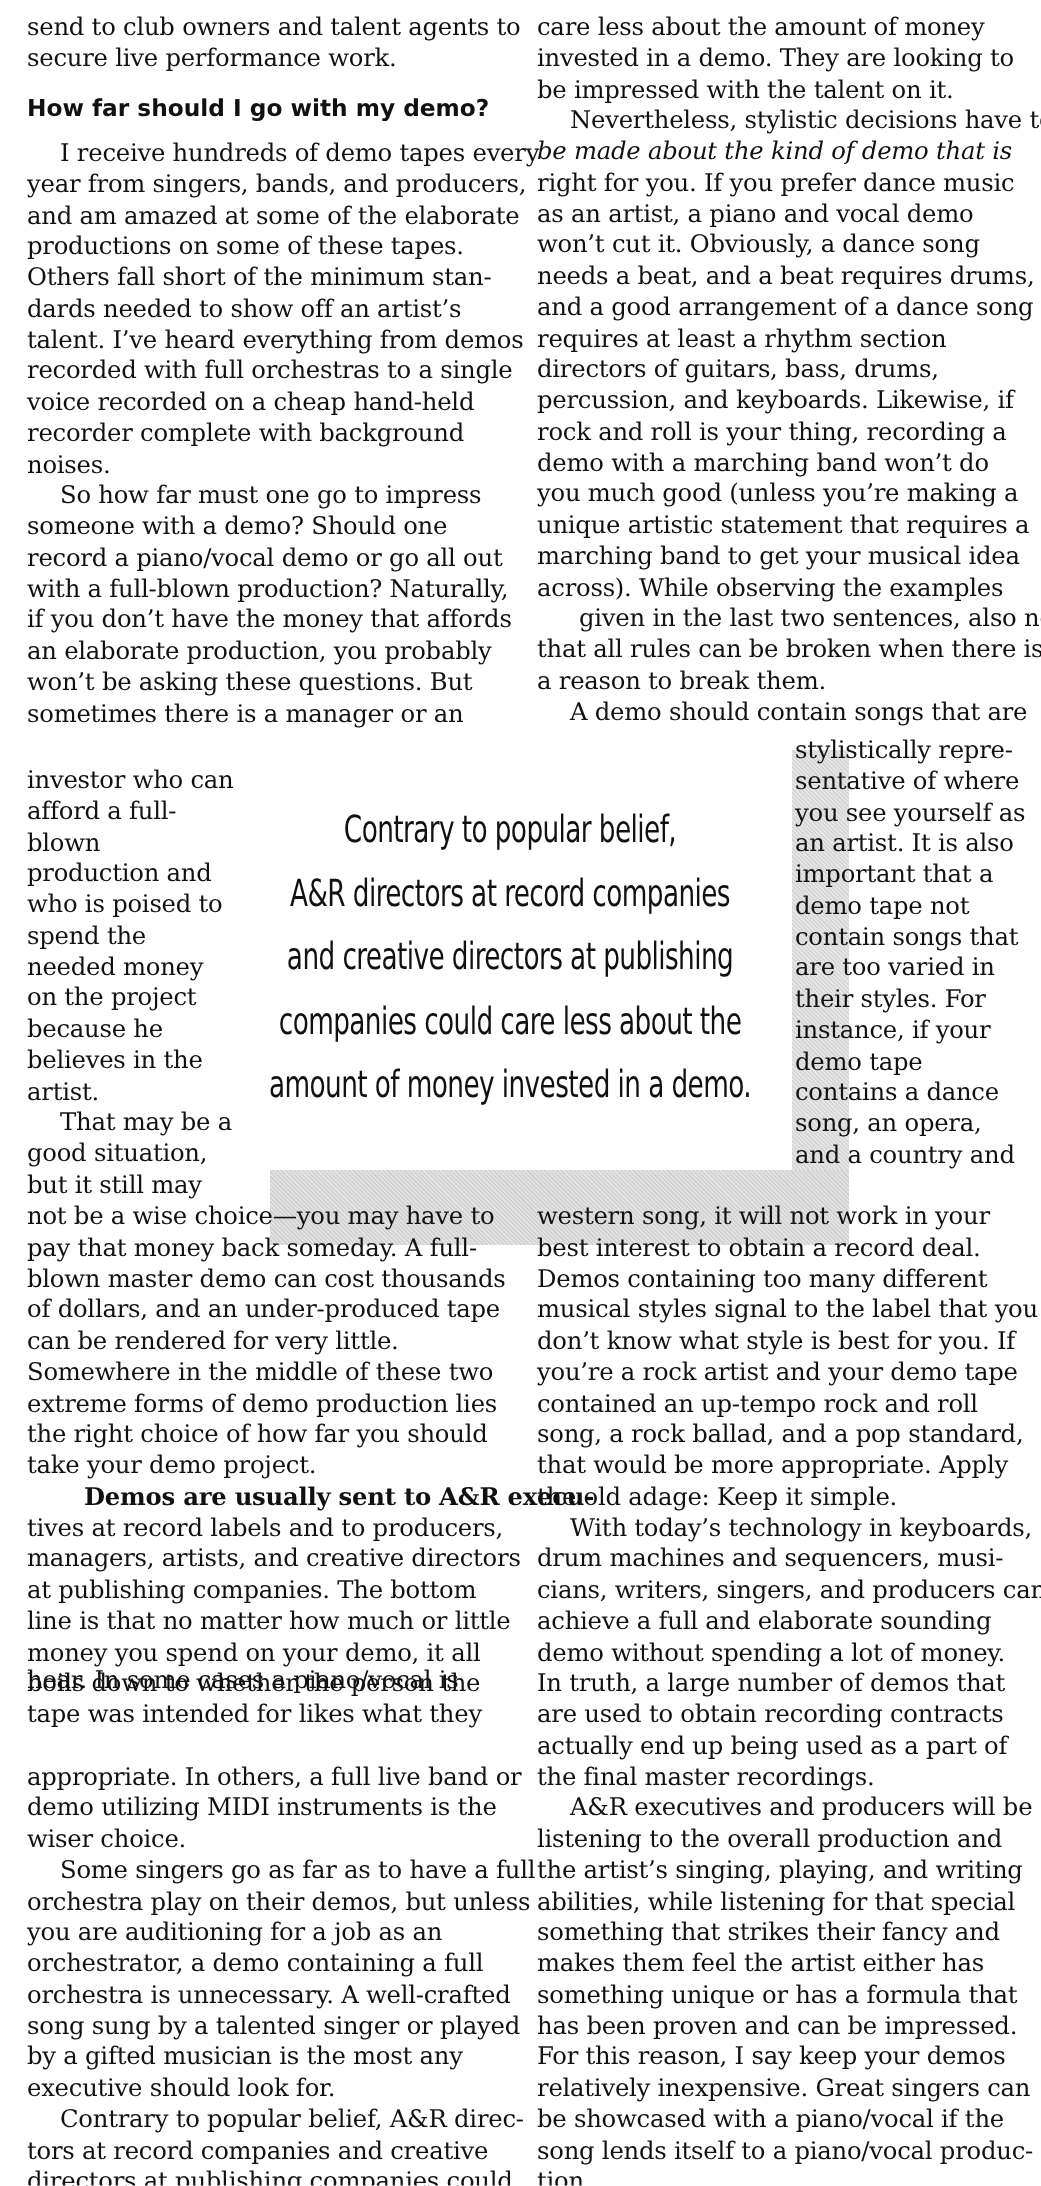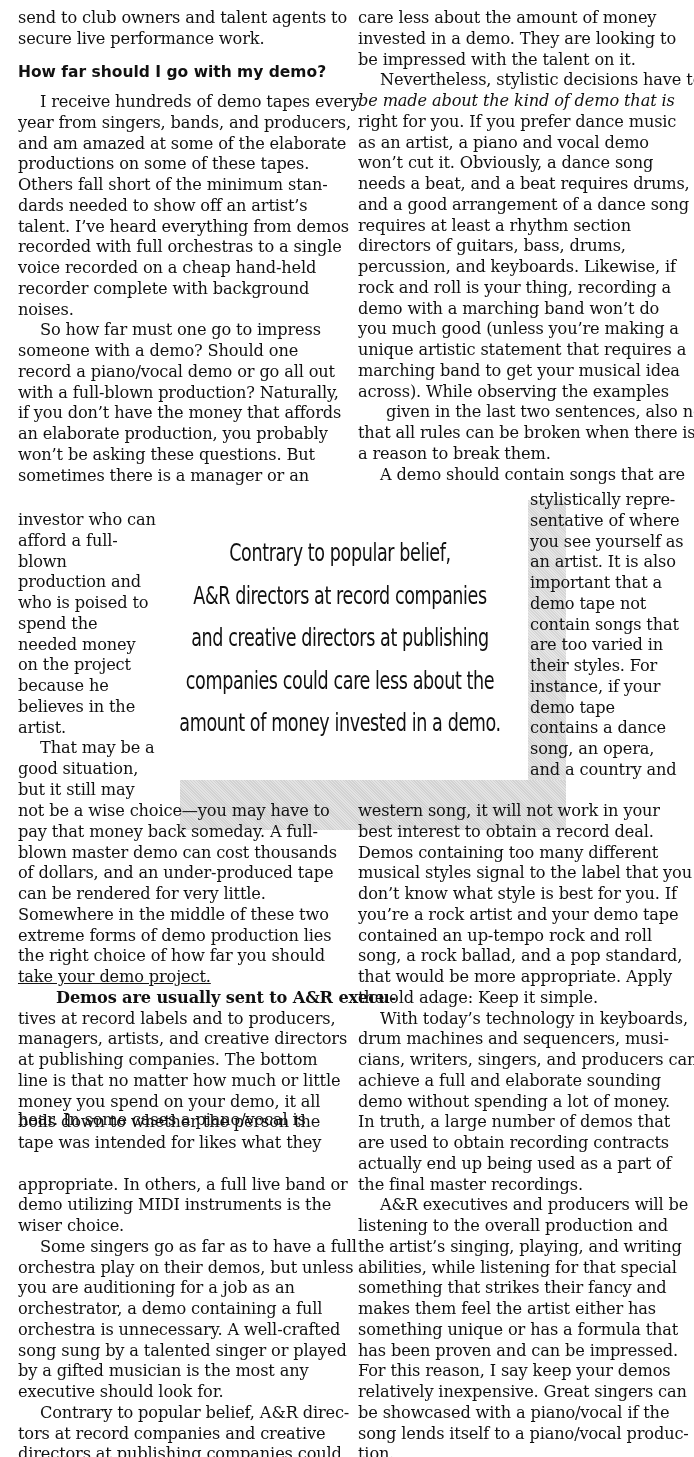--- a/index.html
+++ b/index.html
@@ -57,21 +57,21 @@
     <div class="line" style="left: 18px; top: 759px;">good situation,</div>
     <div class="line" style="left: 18px; top: 779.75px;">but it still may</div>
     <div class="line" style="left: 18px; top: 801px;">not be a wise choice—you may have to</div>
     <div class="line" style="left: 18px; top: 821.75px;">pay that money back someday. A full-</div>
     <div class="line" style="left: 18px; top: 842.5px;">blown master demo can cost thousands</div>
     <div class="line" style="left: 18px; top: 863.25px;">of dollars, and an under-produced tape</div>
     <div class="line" style="left: 18px; top: 884px;">can be rendered for very little.</div>
     <div class="line" style="left: 18px; top: 904.75px;">Somewhere in the middle of these two</div>
     <div class="line" style="left: 18px; top: 925.5px;">extreme forms of demo production lies</div>
     <div class="line" style="left: 18px; top: 946.25px;">the right choice of how far you should</div>
-    <div class="line" style="left: 18px; top: 967px; text-decoration: underline;">take your demo project.</div>
+    <div class="line" style="left: 18px; top: 967px;">take your demo project.</div>
     <div class="line" style="text-indent: 22px; left: 34px; top: 987.75px; font-weight: bold;">Demos are usually sent to A&amp;R execu-</div>
     <div class="line" style="left: 18px; top: 1008.5px;">tives at record labels and to producers,</div>
     <div class="line" style="left: 18px; top: 1029.25px;">managers, artists, and creative directors</div>
     <div class="line" style="left: 18px; top: 1050px;">at publishing companies. The bottom</div>
     <div class="line" style="left: 18px; top: 1070.75px;">line is that no matter how much or little</div>
     <div class="line" style="left: 18px; top: 1091.5px;">money you spend on your demo, it all</div>
     <div class="line" style="left: 18px; top: 1112.25px;">boils down to whether the person the</div>
     <div class="line" style="left: 18px; top: 1133px;">tape was intended for likes what they</div>
     <div class="line" style="left: 18px; top: 1110px;">hear. In some cases a piano/vocal is</div>
     <div class="line" style="left: 18px; top: 1174.5px;">appropriate. In others, a full live band or</div>

